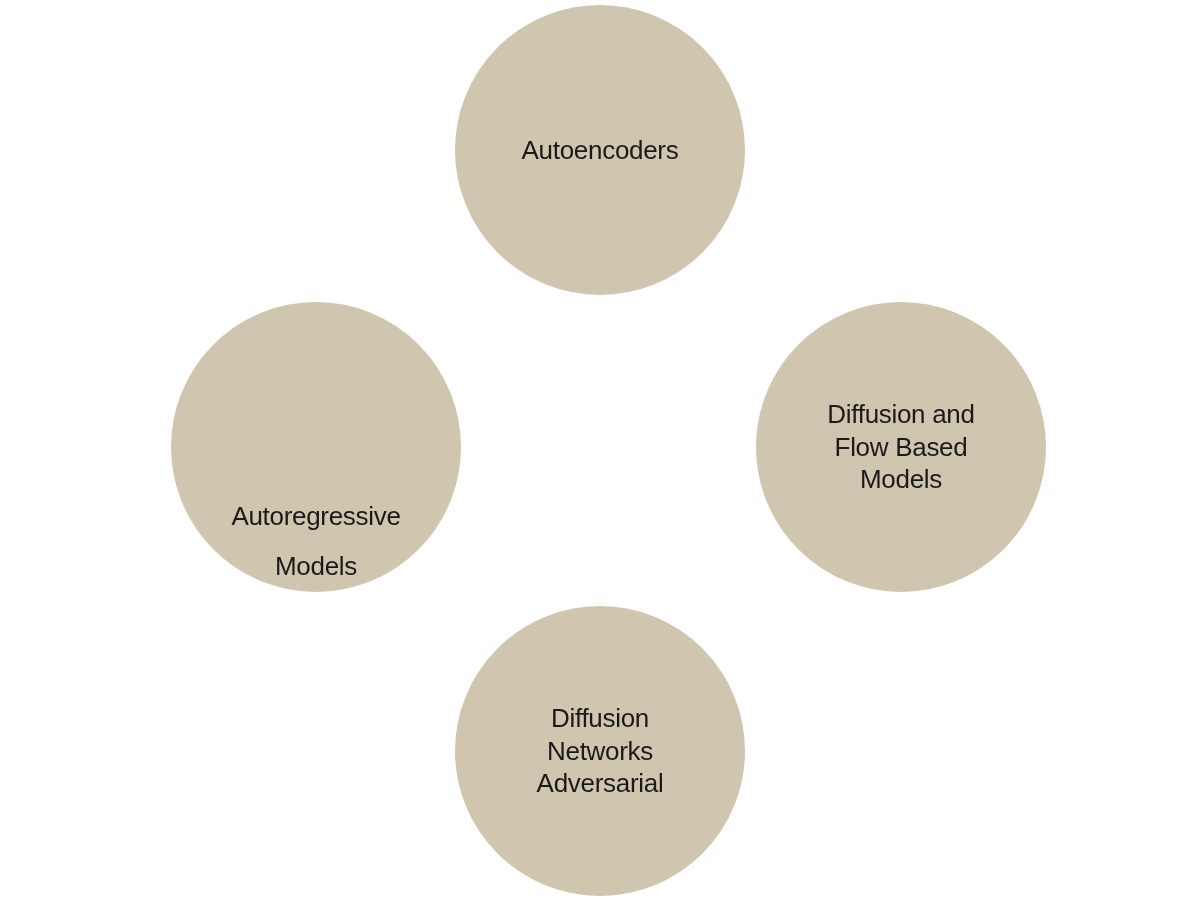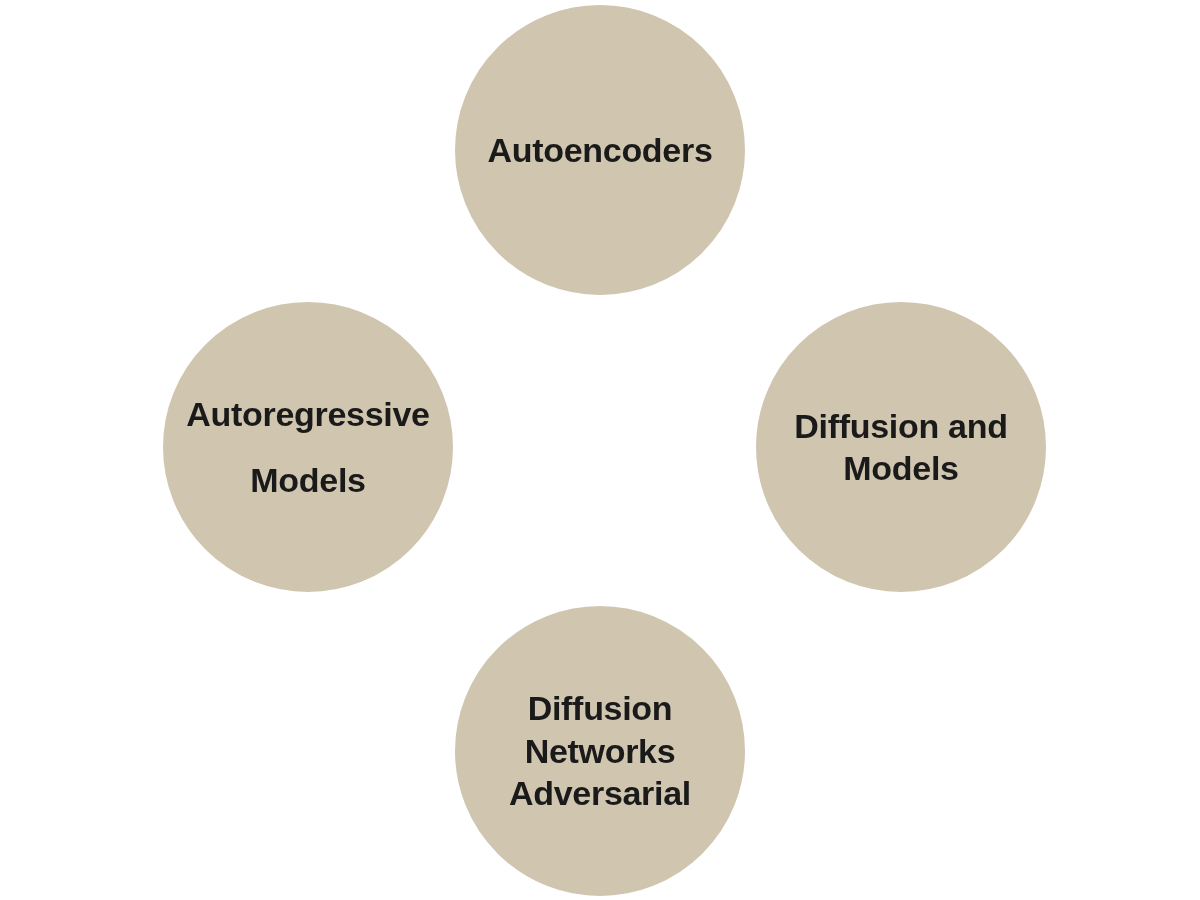--- a/index.html
+++ b/index.html
@@ -33,35 +33,35 @@
   }
   .circle-satellite {
     width: 296px;
     height: 296px;
     box-sizing: border-box;
     background: var(--satellite-fill-rgba, rgba(150,127,78,0.45));
     border: 3px solid var(--stroke, #ffffff);
     z-index: 2;
   }
   .pos-top    { left: 452px; top: 2px; }
-  .pos-left   { left: 160px; top: 299px; }
+  .pos-left   { left: 168px; top: 299px; align-items: flex-end; }
   .pos-right  { left: 753px; top: 299px; }
   .pos-bottom { left: 452px; top: 603px; }
 
   .center-label {
     color: var(--center-text, #ffffff);
     font-size: 28px;
     font-weight: 700;
     letter-spacing: -0.5px;
     z-index: 3;
   }
   .satellite-label {
     color: var(--satellite-text, #1a1a1a);
-    font-size: 34px;
-    font-weight: 700;
+    font-size: 26px;
+    font-weight: 400;
     letter-spacing: -0.3px;
     line-height: 1.25;
   }
   .lh-wide { line-height: 1.95; }
 </style>
 </head>
 <body>
 
 <div class="canvas">
 
@@ -75,20 +75,21 @@
   <div class="circle circle-satellite pos-left">
     <div class="satellite-label lh-wide">
       <div>Autoregressive</div>
       <div>Models</div>
     </div>
   </div>
 
   <div class="circle circle-satellite pos-right">
     <div class="satellite-label">
       <div>Diffusion and</div>
+      <div>Flow Based</div>
       <div>Models</div>
     </div>
   </div>
 
   <div class="circle circle-satellite pos-bottom">
     <div class="satellite-label">
       <div>Diffusion</div>
       <div>Networks</div>
       <div>Adversarial</div>
     </div>

